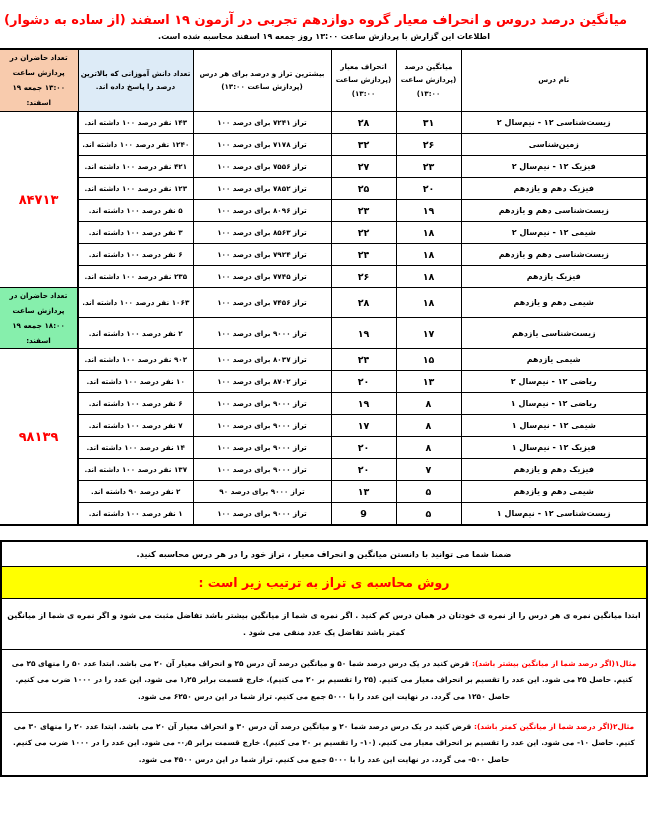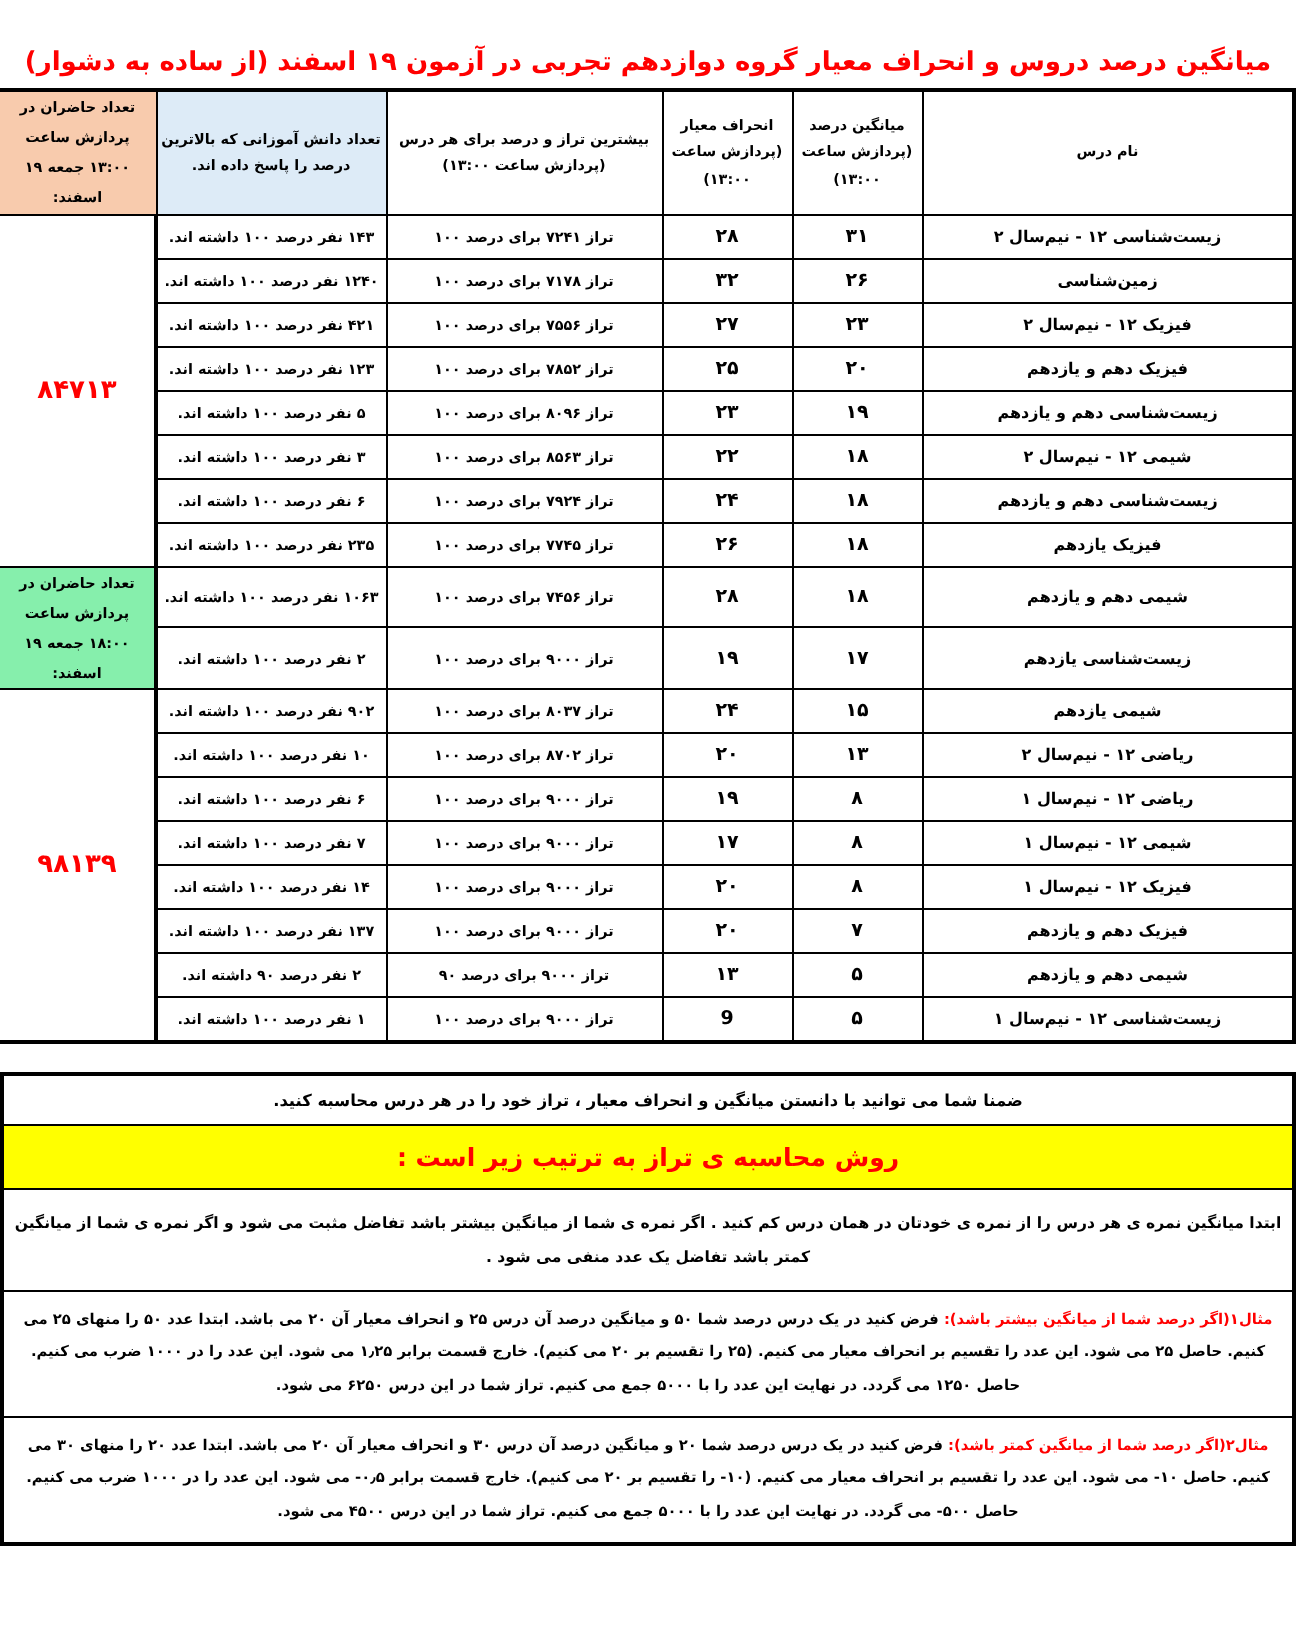--- a/index.html
+++ b/index.html
@@ -8,23 +8,23 @@
     font-family:"DejaVu Sans", sans-serif;
     direction:rtl;
     color:#000;
   }
   .page{width:648px;height:825px;box-sizing:border-box;overflow:hidden;}
 
   .title{
     color:#ff0000;
     font-weight:bold;
     font-size:13px;
-    text-align:center;
+    text-align:left;
     padding-top:8px;
-    margin:16px 4px 5px;
+    margin:4px 4px 5px;
   }
   .subtitle{
     font-weight:bold;
     font-size:8px;
     text-align:center;
     margin-bottom:7px;
   }
 
   table.report{
     width:648px;
@@ -110,20 +110,21 @@
   }
   .example:last-child{border-bottom:none;}
   .ex-label{color:#ff0000;}
 </style>
 </head>
 <body>
 
 <div class="page">
 
   <div class="title">میانگین درصد دروس و انحراف معیار گروه دوازدهم تجربی در آزمون ۱۹ اسفند (از ساده به دشوار)</div>
+  <div class="subtitle">اطلاعات این گزارش با پردازش ساعت ۱۳:۰۰ روز جمعه ۱۹ اسفند محاسبه شده است.</div>
 
   <table class="report">
     <colgroup>
       <col style="width:186px">
         <col style="width:65px">
         <col style="width:65px">
       <col style="width:138px">
         <col style="width:115px">
         <col style="width:79px">
     </colgroup>

